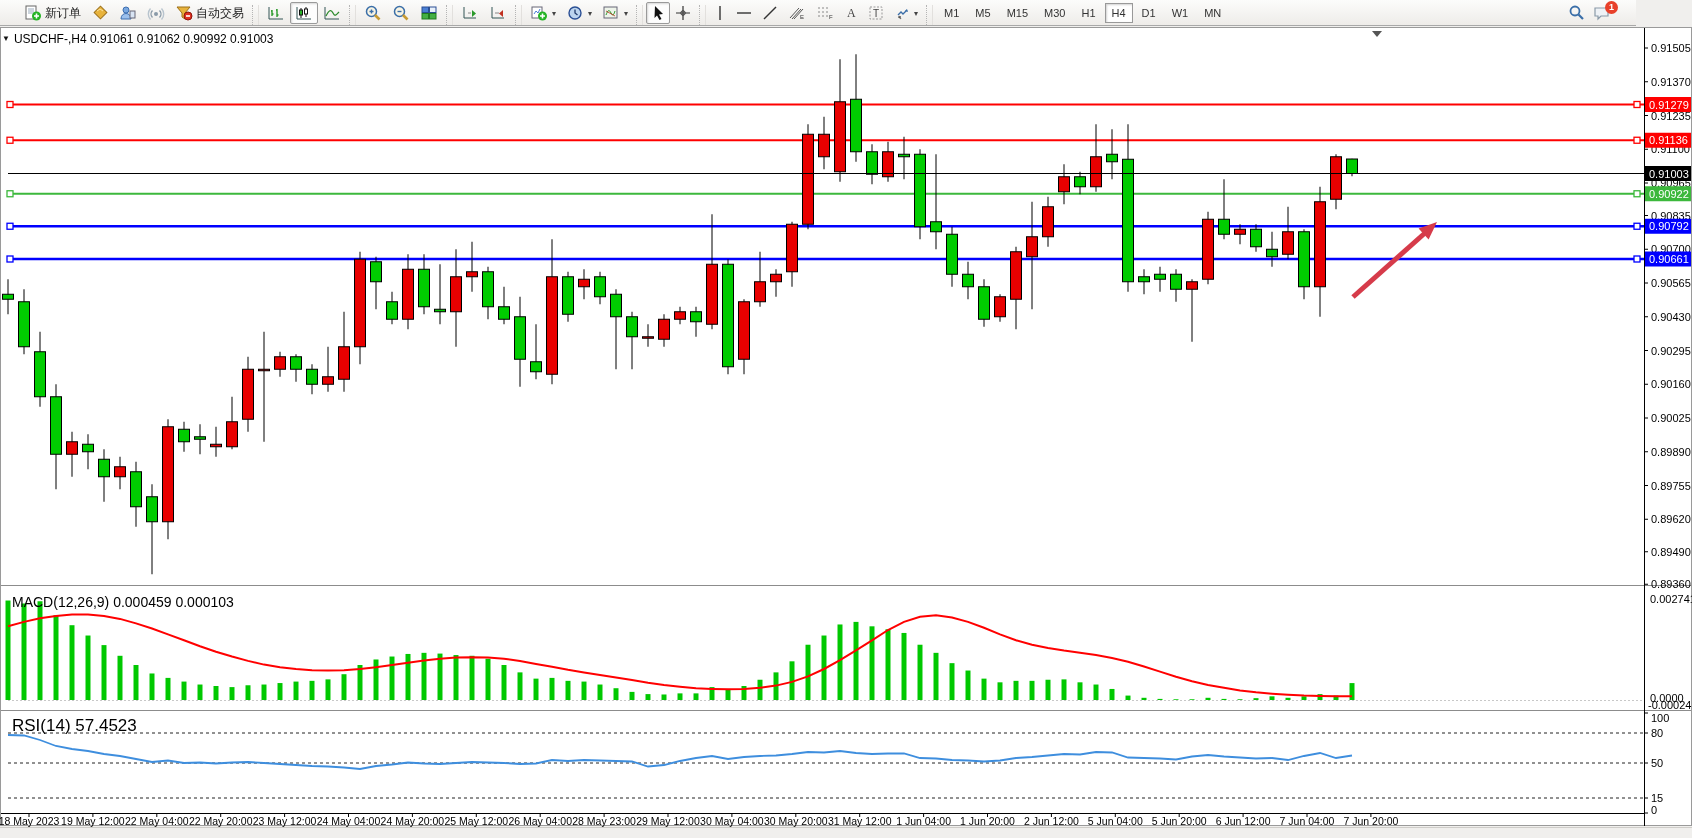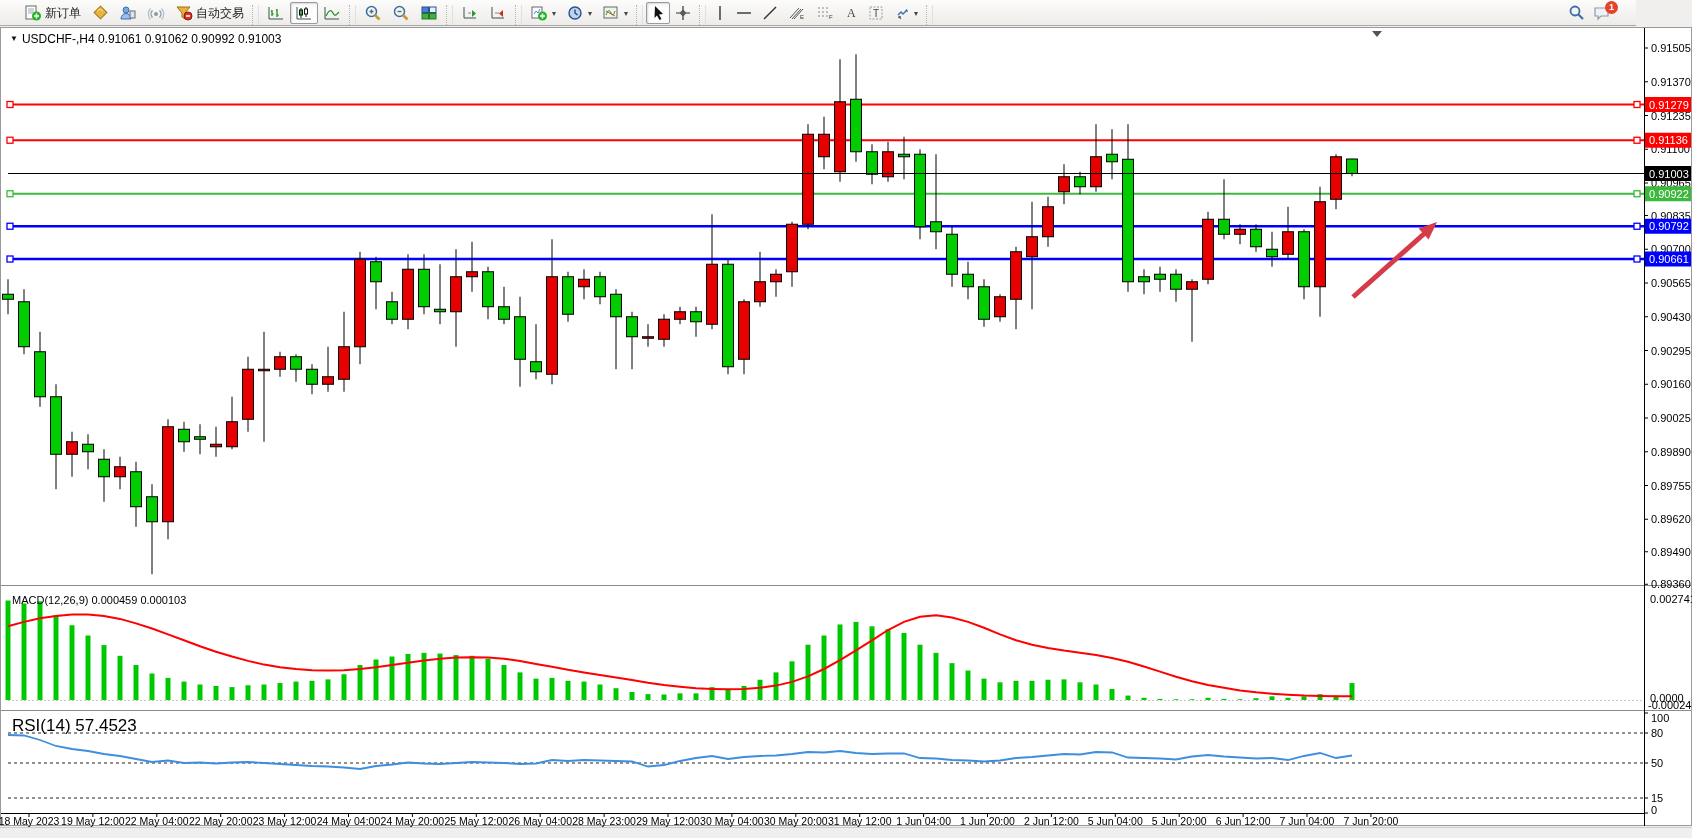--- a/index.html
+++ b/index.html
@@ -26,23 +26,23 @@
   #tb-right { margin-left:auto; display:flex; align-items:center; gap:8px; padding-right:6px; }
   #chat-wrap { position:relative; }
   #chat-badge { position:absolute; top:-4px; right:-7px; background:#e8402a; color:#fff;
     font-size:9px; min-width:13px; height:13px; border-radius:7px; text-align:center;
     line-height:13px; padding:0 2px; font-weight:bold; }
   
   #chart-window { position:absolute; left:0; top:27px; width:1692px; height:799px;
     background:#fff; border:1px solid #9a9a9a; }
   #chart-svg { position:absolute; left:0; top:27px; }
   .overlay-label { position:absolute; font-size:12px; color:#000; white-space:nowrap; }
-  #chart-title { left:10px; top:32px; }
+  #chart-title { left:2px; top:32px; }
   #chart-title .tri { font-size:8px; vertical-align:2px; margin-right:4px; color:#111; }
-  #macd-label { left:12px; top:594px; font-size:11px; }
+  #macd-label { left:12px; top:594px; font-size:14px; }
   #rsi-label  { left:12px; top:716px; font-size:17px; }
   #bottom-strip { position:absolute; left:0; top:827px; width:1692px; height:11px;
     background:#f0efed; border-top:1px solid #cfcdc9; }
 </style>
 </head>
 <body>
 
 <div id="toolbar">
     <div class="tb-group">
       <div class="tb-btn">
@@ -288,20 +288,31 @@
           <svg width="16" height="16" viewBox="0 0 16 16">
             <path d="M4 10l3-3 2 2 4-4" stroke="#3a6ea8" fill="none" stroke-width="1.3"></path>
             <path d="M13 4l1 3-3-1z" fill="#3a6ea8"></path>
             <path d="M5 13l2-2M4 12l3 2-1-3z" fill="#555" stroke="#555" stroke-width=".5"></path>
           </svg>
         </span>
         <span class="tb-dd">▾</span>
       </div>
     </div>
     <div class="tb-sep"></div>
+    <div class="tb-group">
+      <div class="tf-btn">M1</div>
+      <div class="tf-btn">M5</div>
+      <div class="tf-btn">M15</div>
+      <div class="tf-btn">M30</div>
+      <div class="tf-btn">H1</div>
+      <div class="tf-btn active">H4</div>
+      <div class="tf-btn">D1</div>
+      <div class="tf-btn">W1</div>
+      <div class="tf-btn">MN</div>
+    </div>
     <div id="tb-right">
       <span><svg width="17" height="17" viewBox="0 0 17 17">
           <circle cx="7" cy="7" r="4.5" fill="none" stroke="#3a6ea8" stroke-width="1.8"></circle>
           <line x1="10.5" y1="10.5" x2="15" y2="15" stroke="#3a6ea8" stroke-width="2.2"></line>
         </svg></span>
       <span id="chat-wrap"><svg width="18" height="16" viewBox="0 0 18 16">
           <path d="M2 3h13v8H8l-3 3v-3H2z" fill="#eef2f6" stroke="#8a9aa8" stroke-width="1.2"></path>
         </svg><span id="chat-badge">1</span></span>
     </div>
   </div>

